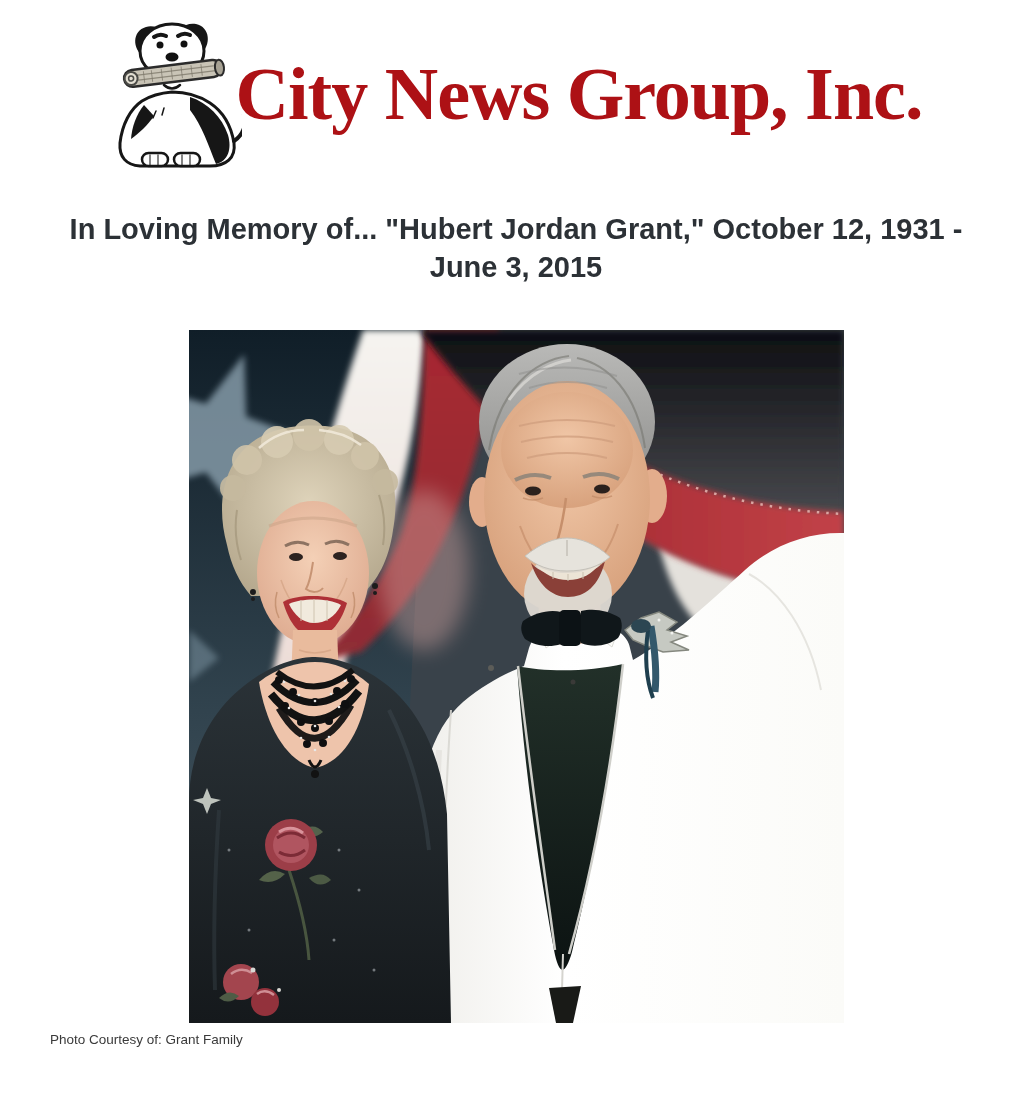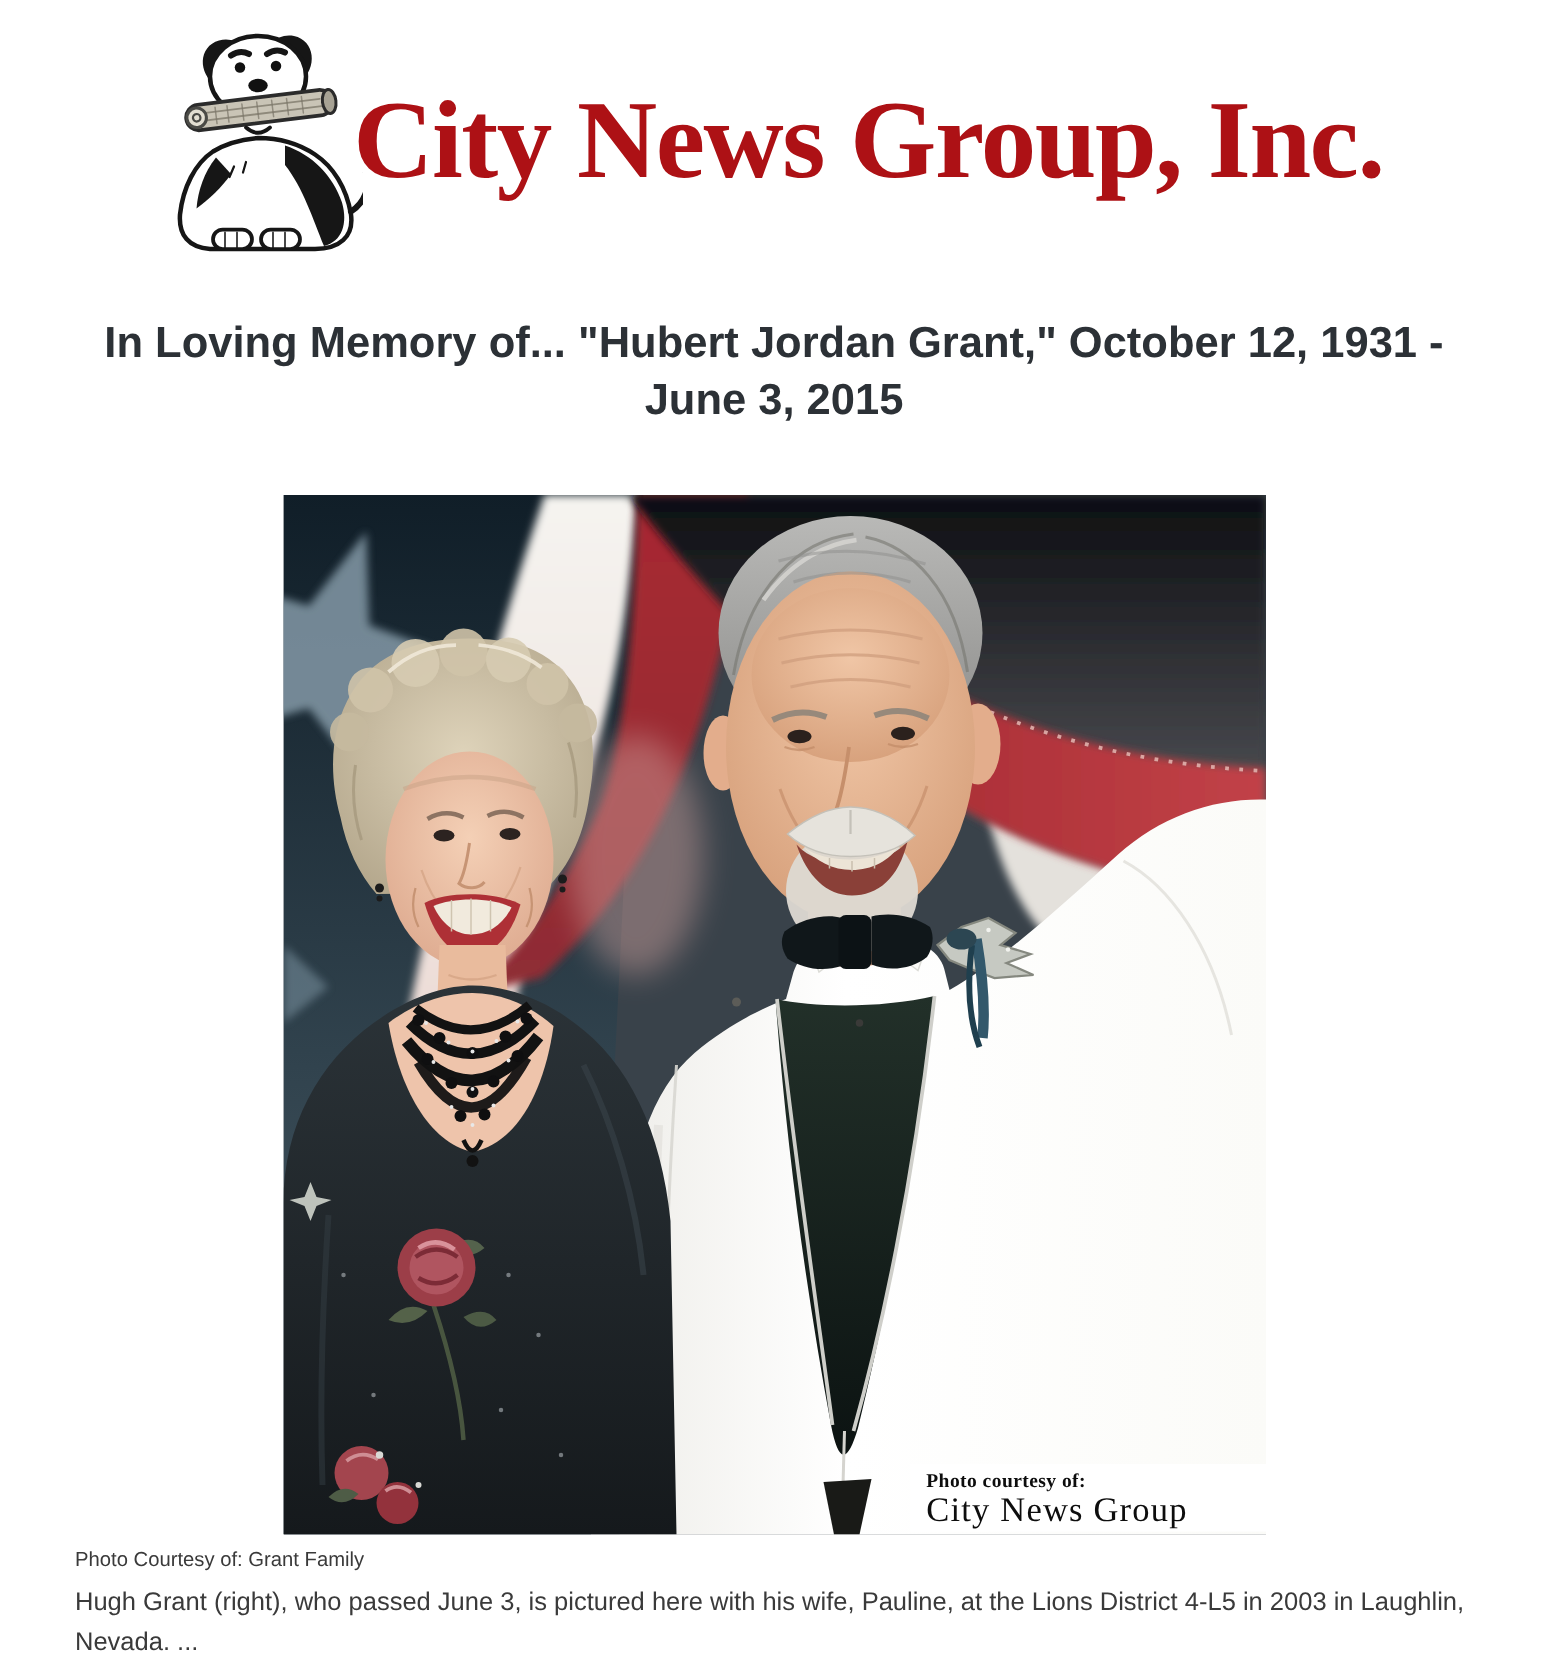--- a/index.html
+++ b/index.html
@@ -275,22 +275,17 @@
           <circle cx="40" cy="520" r="1.5" fill="#9aa0a4" opacity=".7"></circle>
             <circle cx="150" cy="520" r="1.5" fill="#9aa0a4" opacity=".7"></circle>
           <circle cx="170" cy="560" r="1.5" fill="#9aa0a4" opacity=".7"></circle>
             <circle cx="60" cy="600" r="1.5" fill="#9aa0a4" opacity=".7"></circle>
           <circle cx="145" cy="610" r="1.5" fill="#9aa0a4" opacity=".7"></circle>
             <circle cx="185" cy="640" r="1.5" fill="#9aa0a4" opacity=".7"></circle>
         </g>
       </g>
     </svg>
 
-    <div class="watermark">
-      <div class="wm1">Photo courtesy of:</div>
-      <div class="wm2">City News Group</div>
-    </div>
   </figure>
 
   <div class="credit">Photo Courtesy of: Grant Family</div>
-  <p class="body-text">Hugh Grant (right), who passed June 3, is pictured here with his wife, Pauline, at the Lions District 4-L5 in 2003 in Laughlin, Nevada. ...</p>
 
 </div>
 
 </body></html>

